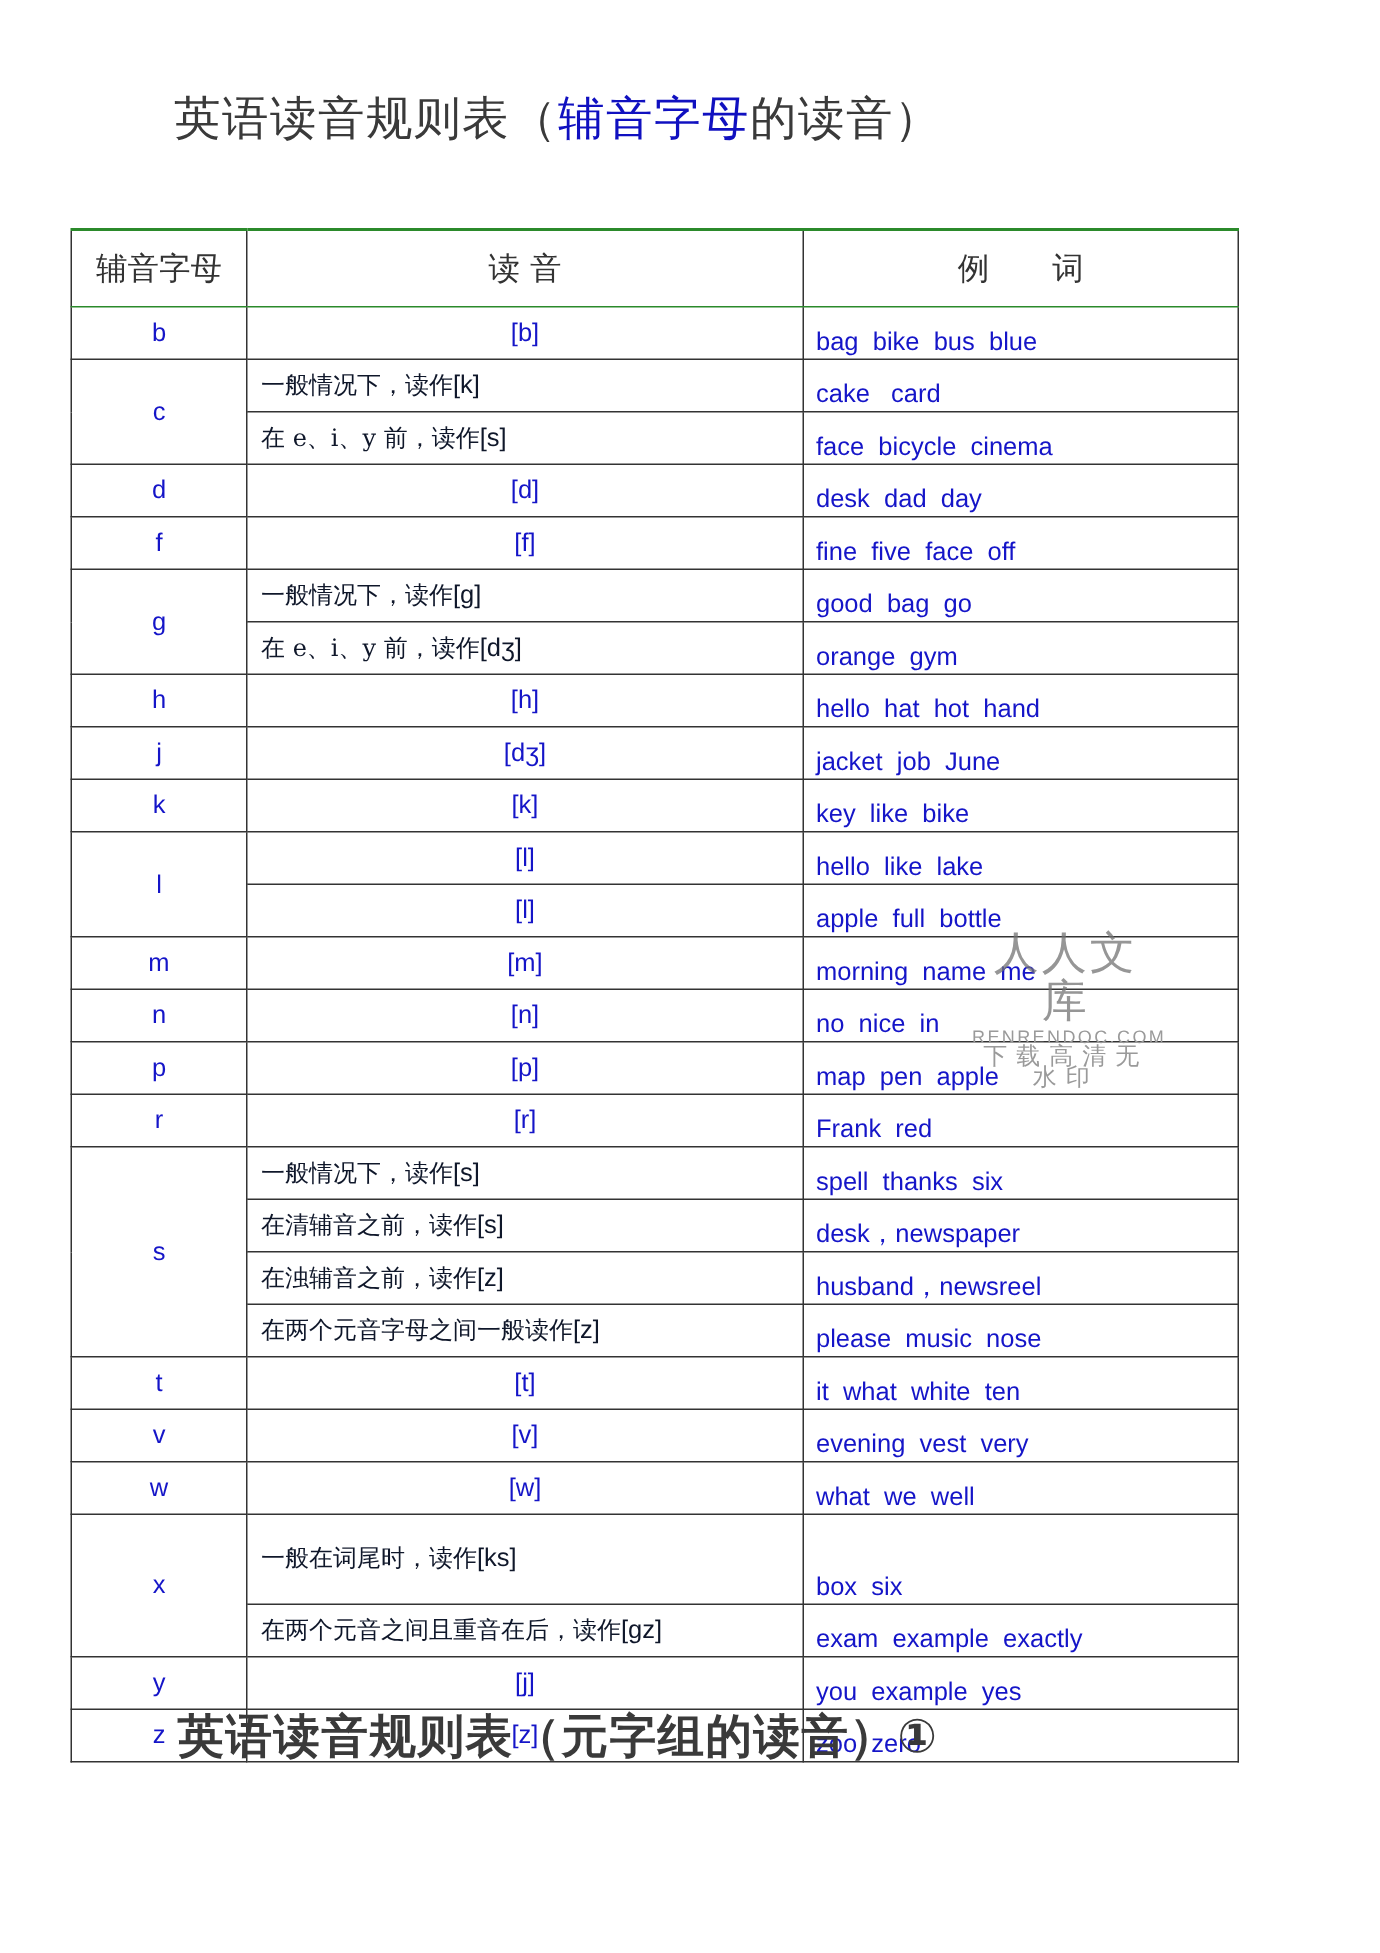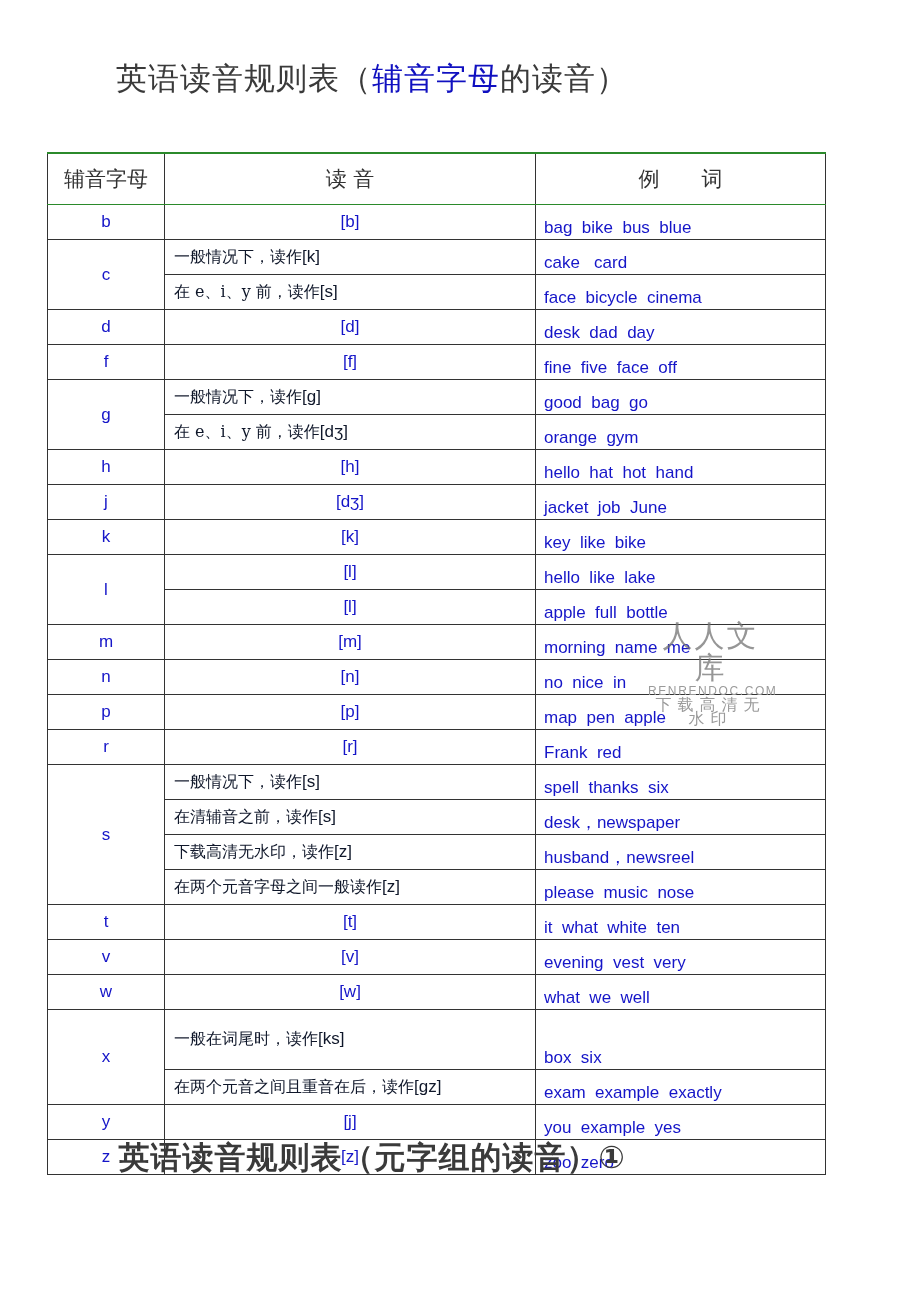--- a/index.html
+++ b/index.html
@@ -122,21 +122,21 @@
       <tr>
         <td class="letter" rowspan="4">s</td>
         <td class="rule"><span>一般情况下，读作</span><span class="ipa">[s]</span></td>
         <td class="ex"><span style="white-space: pre;">spell  thanks  six</span></td>
       </tr>
       <tr>
         <td class="rule"><span>在清辅音之前，读作</span><span class="ipa">[s]</span></td>
         <td class="ex"><span style="white-space: pre;">desk，newspaper</span></td>
       </tr>
       <tr>
-        <td class="rule"><span>下载高清无水印，读作</span><span class="ipa">[z]</span></td>
+        <td class="rule"><span>在浊辅音之前，读作</span><span class="ipa">[z]</span></td>
         <td class="ex"><span style="white-space: pre;">husband，newsreel</span></td>
       </tr>
       <tr>
         <td class="rule"><span>在两个元音字母之间一般读作</span><span class="ipa">[z]</span></td>
         <td class="ex"><span style="white-space: pre;">please  music  nose</span></td>
       </tr>
       <tr>
         <td class="letter" rowspan="1">t</td>
         <td class="pron">[t]</td>
         <td class="ex"><span style="white-space: pre;">it  what  white  ten</span></td>

